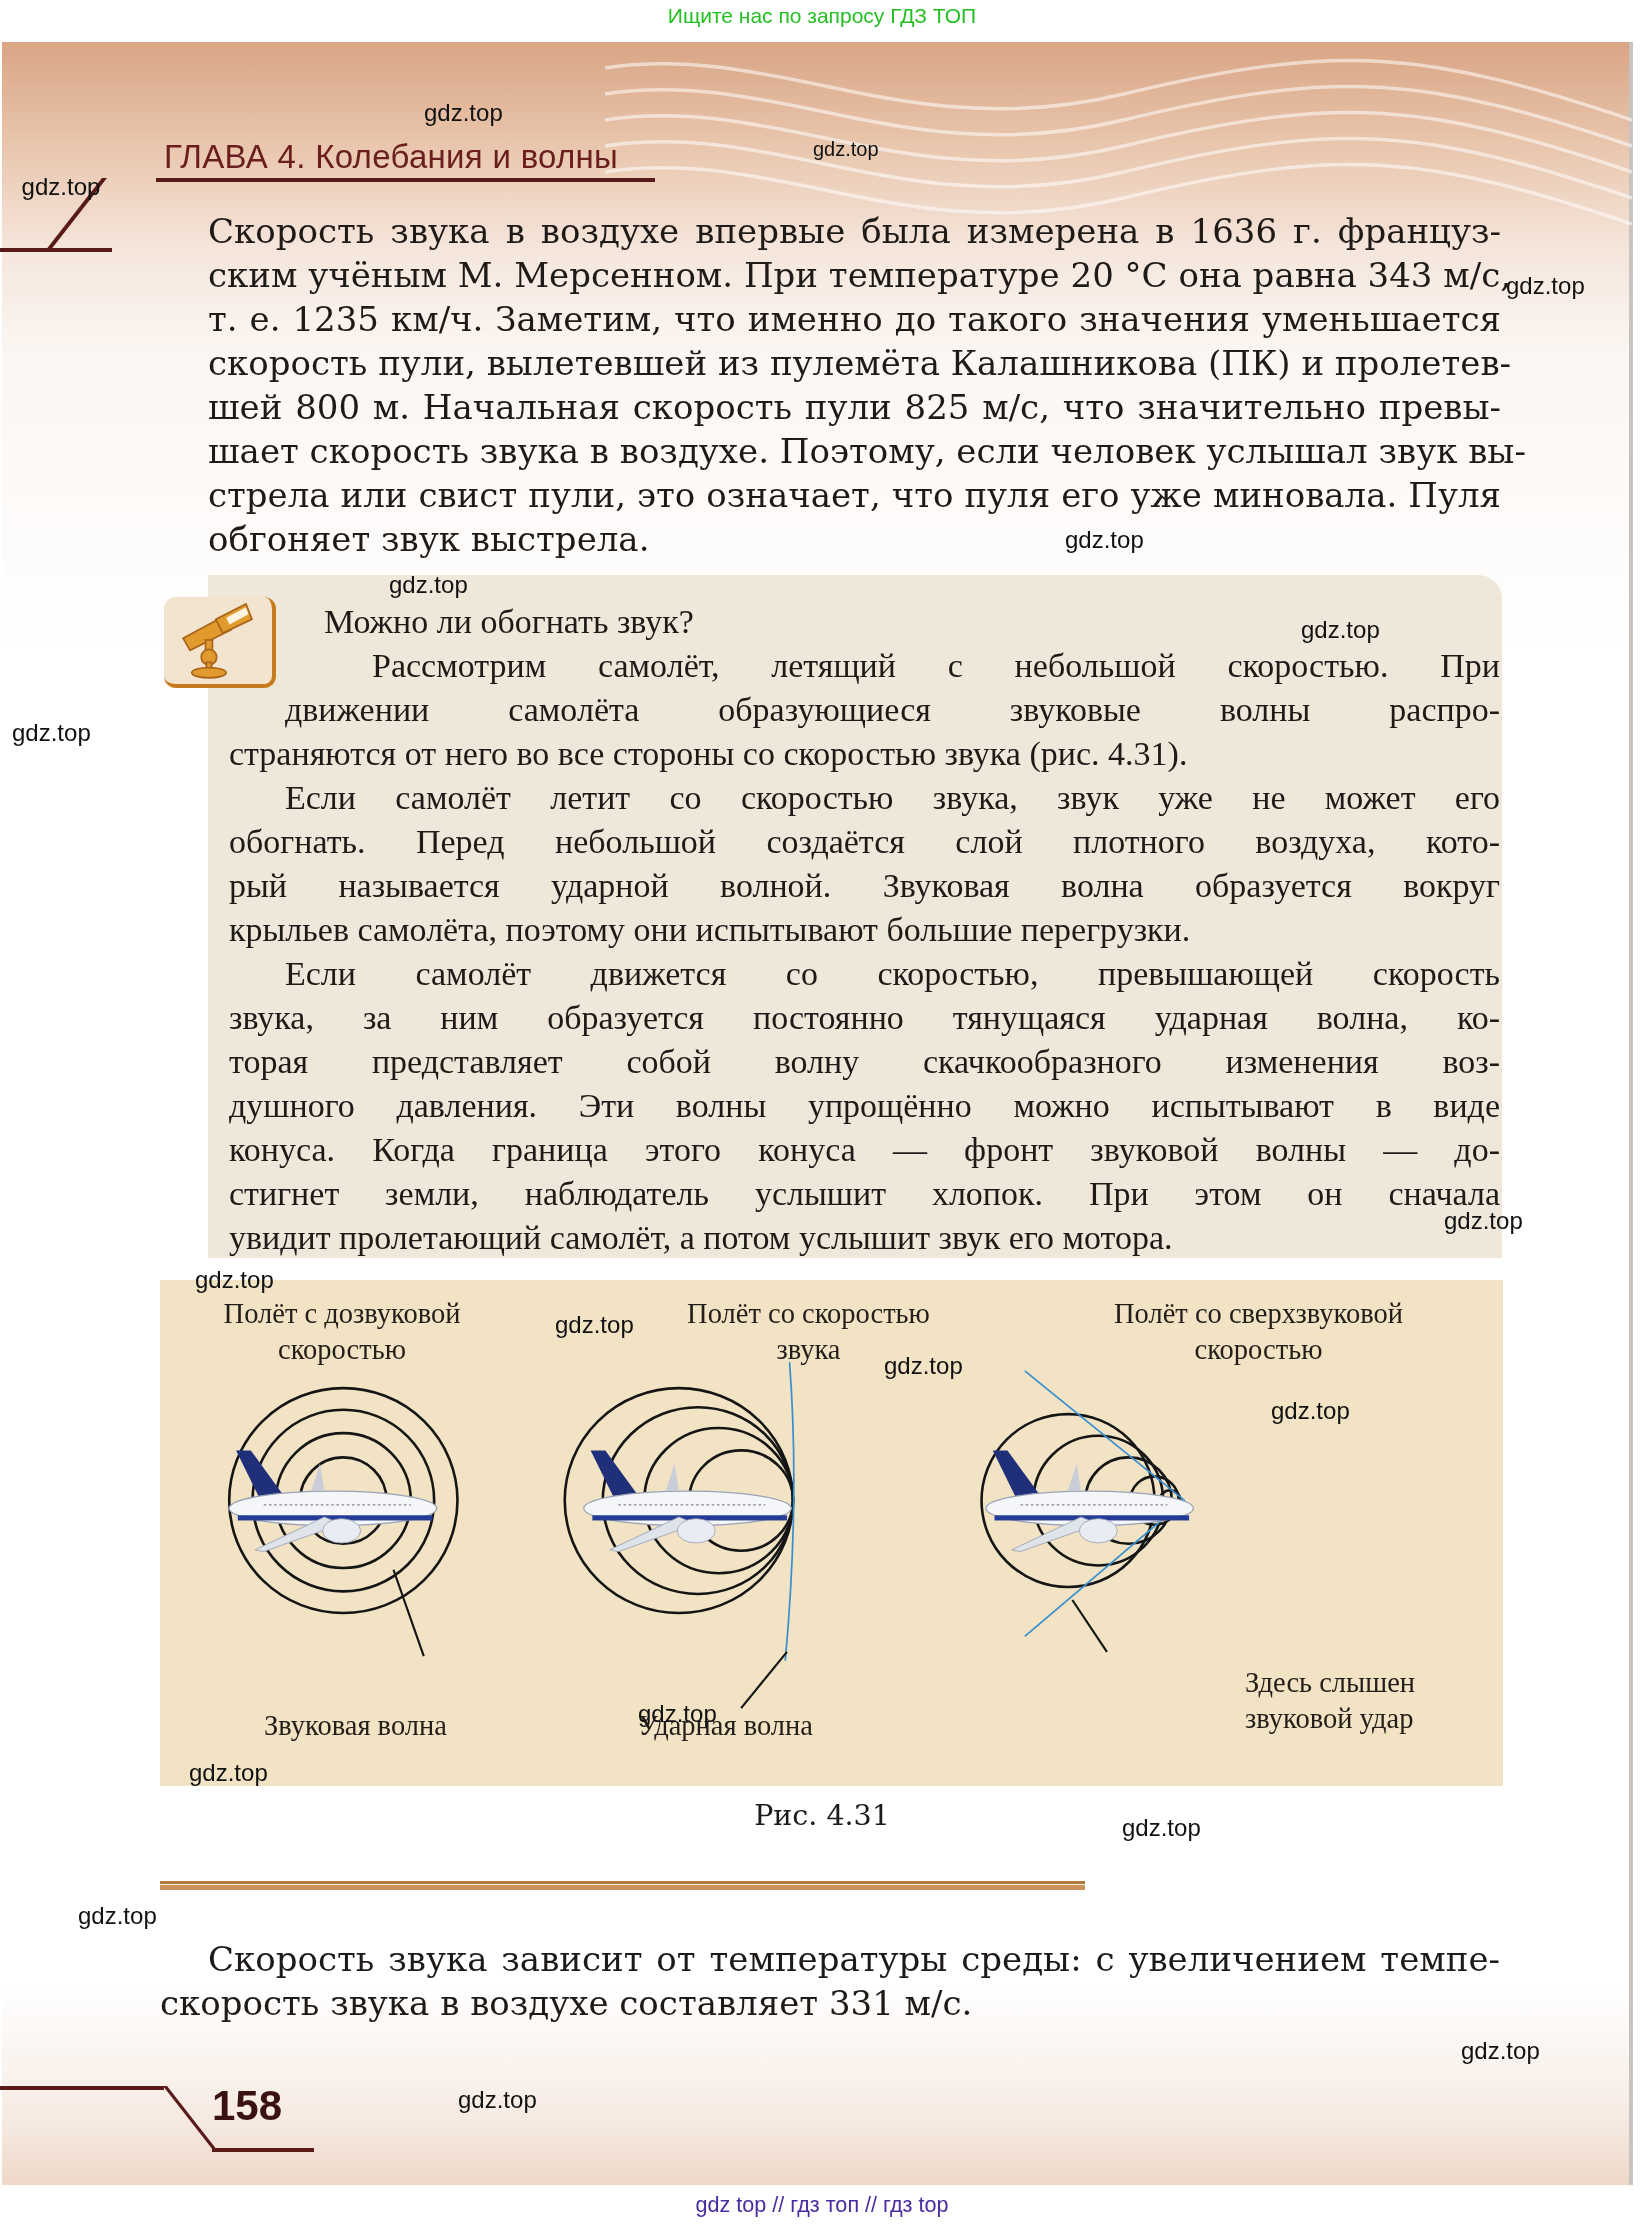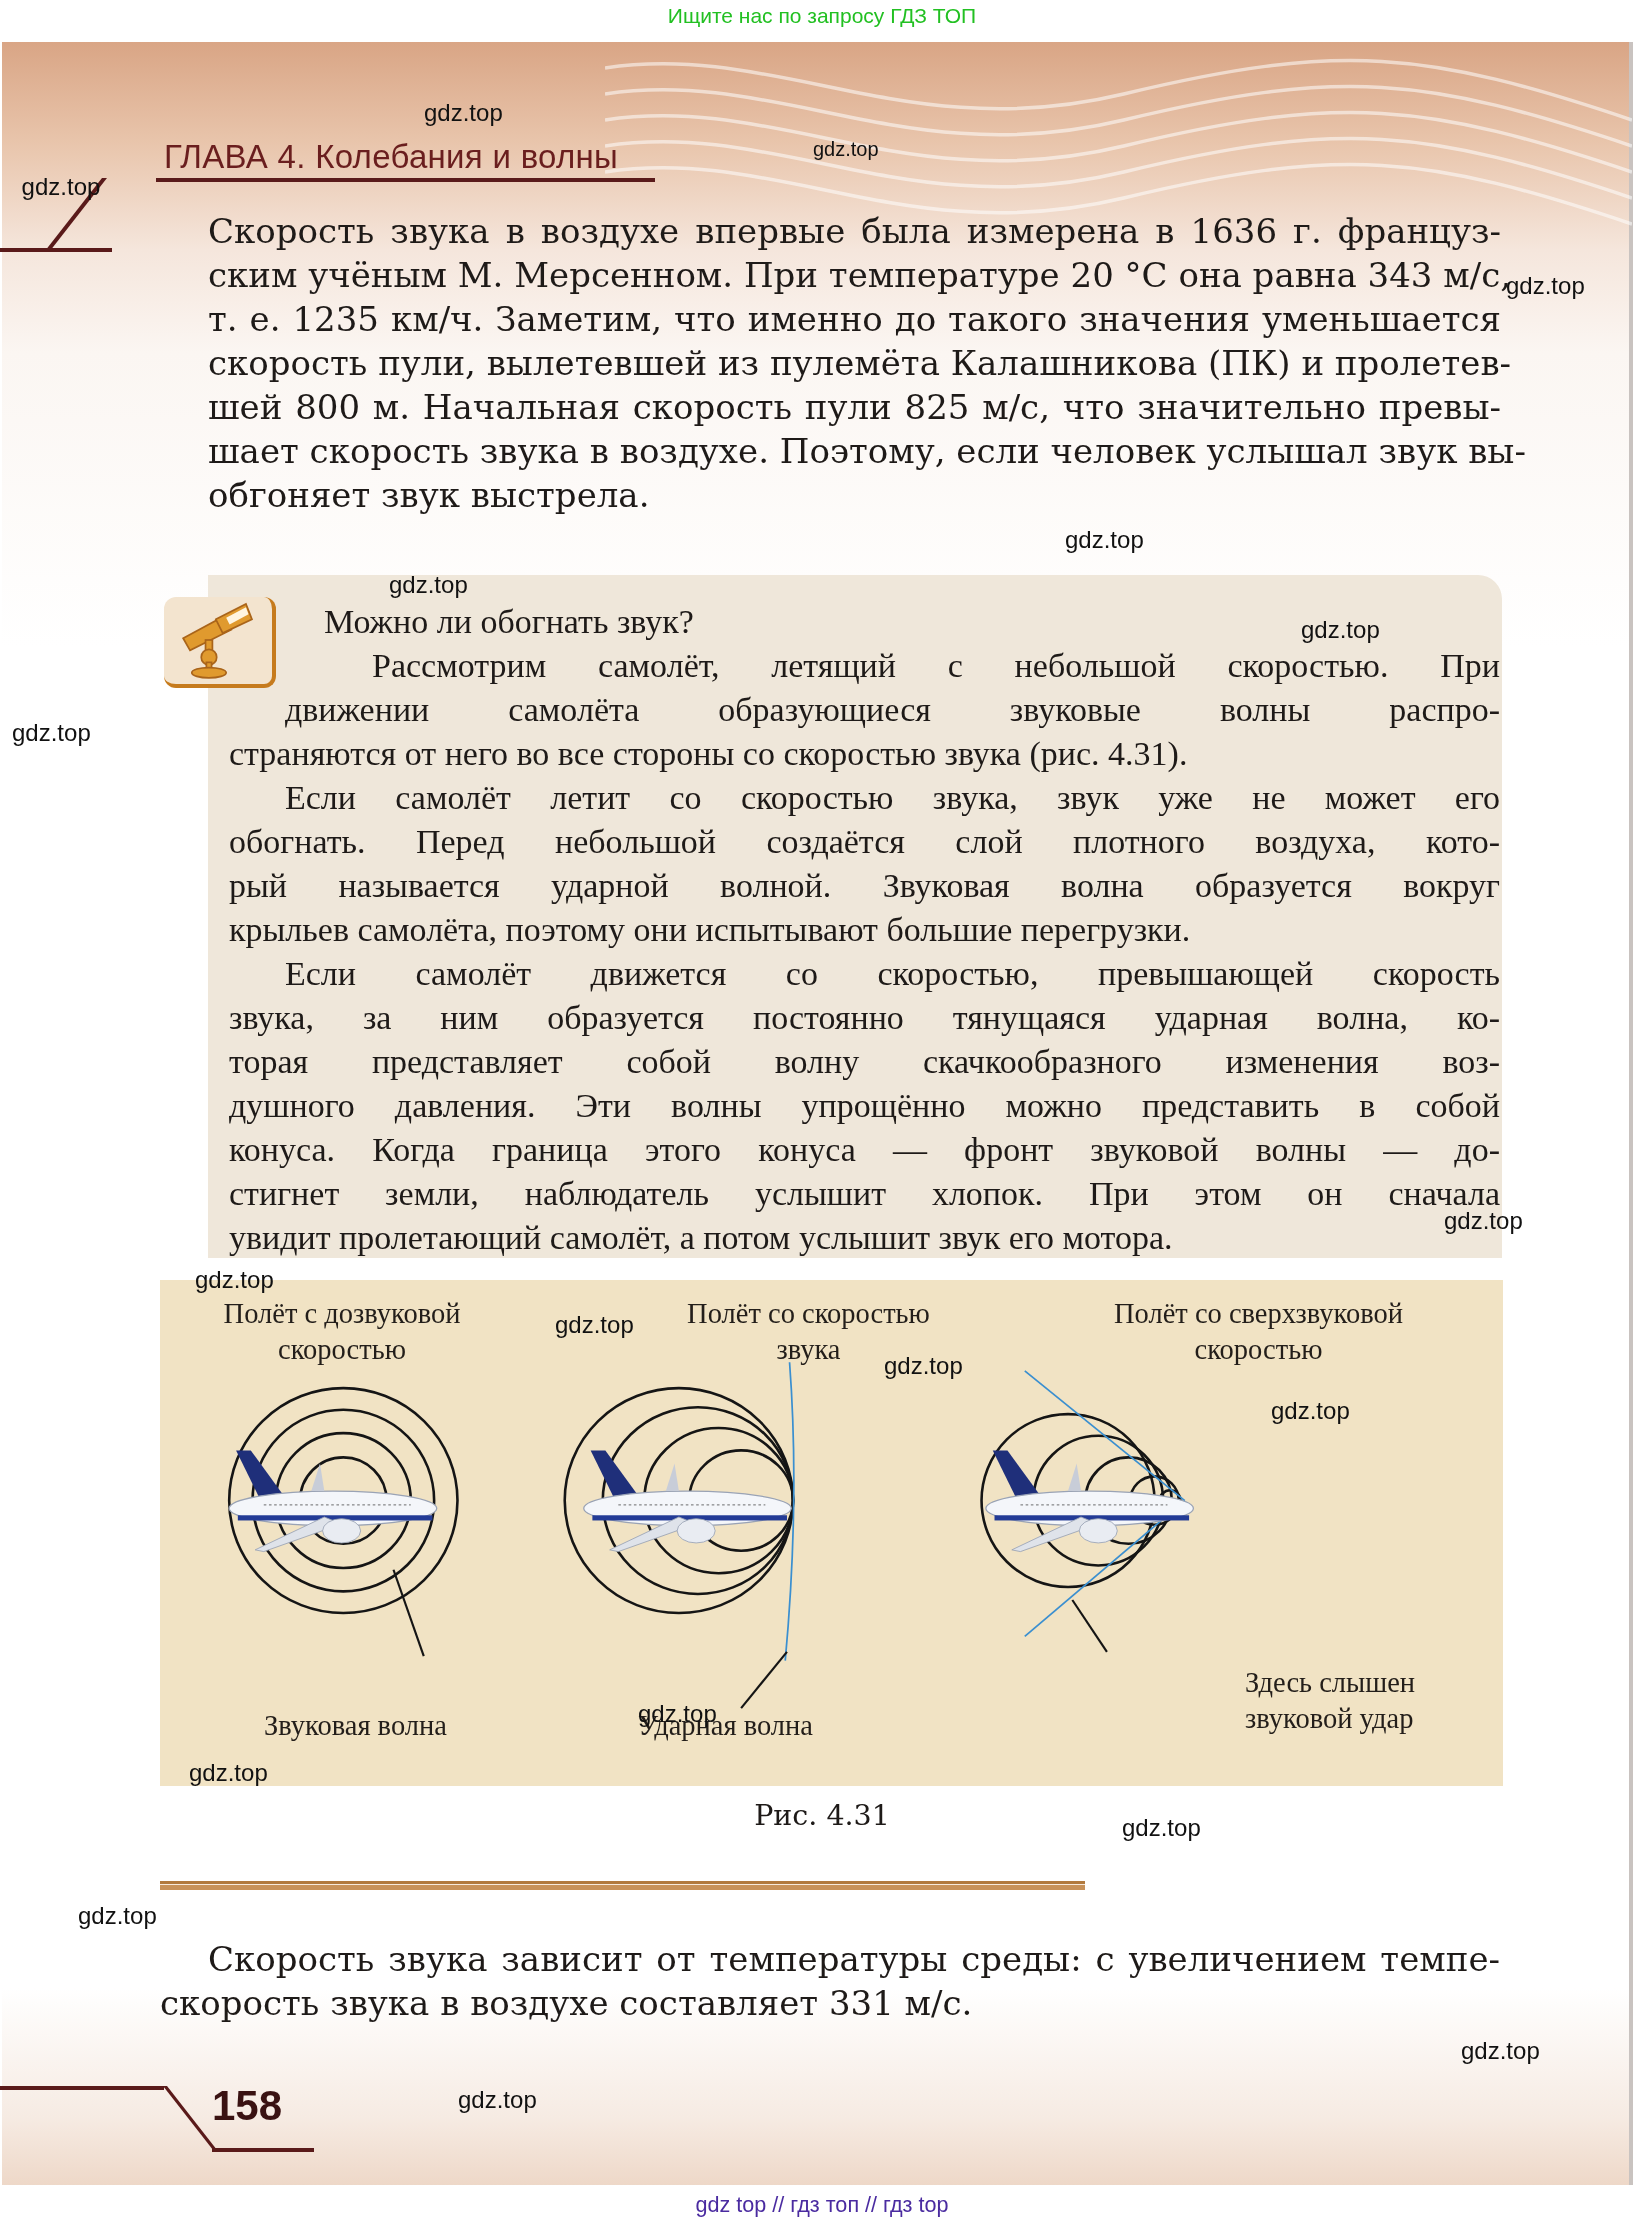--- a/index.html
+++ b/index.html
@@ -64,20 +64,21 @@
 <div class="abs chapter-diag"></div>
 <div class="abs chapter-left"></div>
 
 <div class="abs para p1">
   <span class="line" style="padding-left:0">Скорость звука в воздухе впервые была измерена в 1636 г. француз-</span>
   <span class="line">ским учёным М. Мерсенном. При температуре 20 °С она равна 343 м/с,</span>
   <span class="line">т. е. 1235 км/ч. Заметим, что именно до такого значения уменьшается</span>
   <span class="line">скорость пули, вылетевшей из пулемёта Калашникова (ПК) и пролетев-</span>
   <span class="line">шей 800 м. Начальная скорость пули 825 м/с, что значительно превы-</span>
   <span class="line">шает скорость звука в воздухе. Поэтому, если человек услышал звук вы-</span>
+  <span class="line">стрела или свист пули, это означает, что пуля его уже миновала. Пуля</span>
   <span class="line last">обгоняет звук выстрела.</span>
 </div>
 
 <div class="abs box"></div>
 <div class="abs icon-box">
   <svg width="108" height="86" viewBox="0 0 125 100">
     <g fill="#e09a2e" stroke="#a9641a" stroke-width="2">
       <polygon points="22,48 70,22 78,38 30,62"></polygon>
       <polygon points="60,26 95,8 102,26 68,42"></polygon>
       <rect x="48" y="50" width="8" height="18"></rect>
@@ -94,21 +95,21 @@
   <span class="line ind">Рассмотрим самолёт, летящий с небольшой скоростью. При</span>
   <span class="line ind2">движении самолёта образующиеся звуковые волны распро-</span>
   <span class="line last">страняются от него во все стороны со скоростью звука (рис. 4.31).</span>
   <span class="line" style="padding-left:56px">Если самолёт летит со скоростью звука, звук уже не может его</span>
   <span class="line">обогнать. Перед небольшой создаётся слой плотного воздуха, кото-</span>
   <span class="line">рый называется ударной волной. Звуковая волна образуется вокруг</span>
   <span class="line last">крыльев самолёта, поэтому они испытывают большие перегрузки.</span>
   <span class="line" style="padding-left:56px">Если самолёт движется со скоростью, превышающей скорость</span>
   <span class="line">звука, за ним образуется постоянно тянущаяся ударная волна, ко-</span>
   <span class="line">торая представляет собой волну скачкообразного изменения воз-</span>
-  <span class="line">душного давления. Эти волны упрощённо можно представить в собой</span>
+  <span class="line">душного давления. Эти волны упрощённо можно испытывают в виде</span>
   <span class="line">конуса. Когда граница этого конуса — фронт звуковой волны — до-</span>
   <span class="line">стигнет земли, наблюдатель услышит хлопок. При этом он сначала</span>
   <span class="line last">увидит пролетающий самолёт, а потом услышит звук его мотора.</span>
 </div>
 
 <div class="abs figure">
 
   <div class="abs fig-label" style="left:35px;top:15.6px;width:294px;">
     <div>Полёт с дозвуковой</div>
       <div>скоростью</div>

